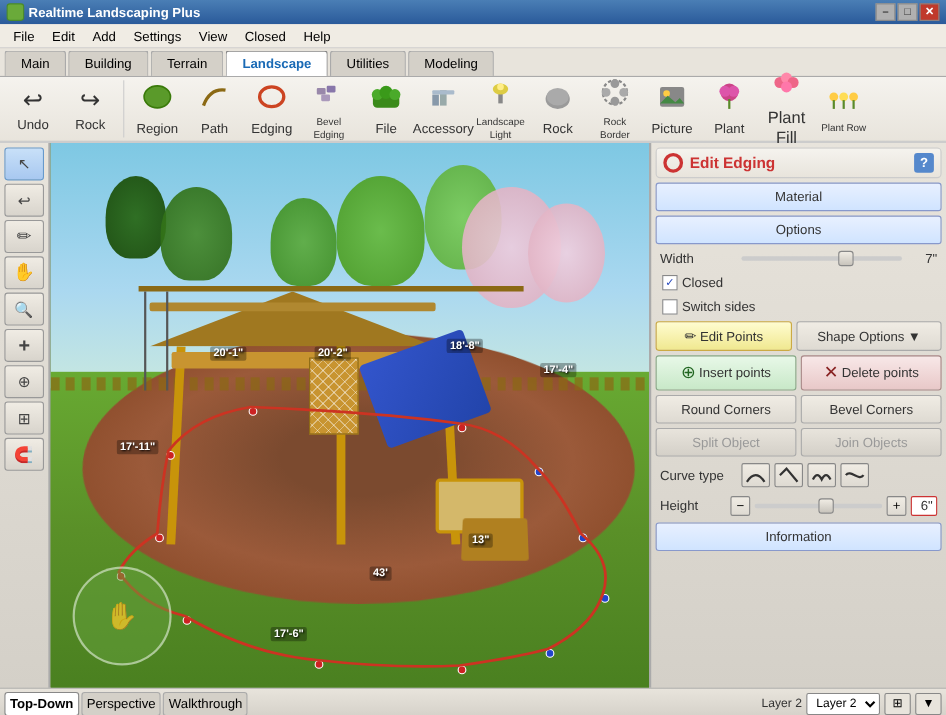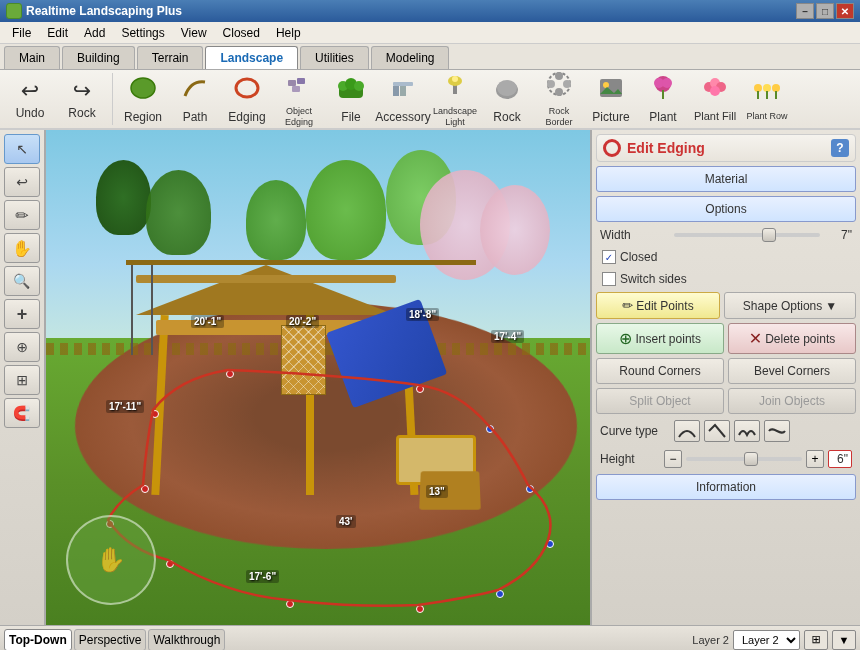--- a/index.html
+++ b/index.html
@@ -522,21 +522,21 @@
       <span>Edging</span>
     </div>
     <div class="toolbar-btn">
       <span class="tb-icon" style="font-size:18px;">
         <svg width="28" height="28" viewBox="0 0 28 28">
             <rect x="3" y="10" width="8" height="6" fill="#9988aa" rx="1"></rect>
             <rect x="12" y="8" width="8" height="6" fill="#8877aa" rx="1"></rect>
             <rect x="7" y="16" width="8" height="6" fill="#aa99bb" rx="1"></rect>
           </svg>
       </span>
-      <span style="font-size:9px;">Object Edging</span>
+      <span style="font-size:9px;">Bevel Edging</span>
     </div>
     <div class="toolbar-btn">
       <span class="tb-icon" style="font-size:18px;">
         <svg width="28" height="28" viewBox="0 0 28 28">
             <rect x="2" y="10" width="24" height="14" fill="#3a8a1a" rx="4"></rect>
             <circle cx="6" cy="12" r="5" fill="#4aaa2a"></circle>
             <circle cx="14" cy="10" r="6" fill="#3a9a1a"></circle>
             <circle cx="22" cy="12" r="5" fill="#4aaa2a"></circle>
           </svg>
       </span>
@@ -606,21 +606,21 @@
     </div>
     <div class="toolbar-btn">
       <span class="tb-icon" style="font-size:18px;">
         <svg width="28" height="28" viewBox="0 0 28 28">
             <circle cx="8" cy="12" r="5" fill="#ee6688"></circle>
             <circle cx="14" cy="8" r="5" fill="#ff88aa"></circle>
             <circle cx="20" cy="12" r="5" fill="#ee6688"></circle>
             <circle cx="14" cy="16" r="5" fill="#ff77aa"></circle>
           </svg>
       </span>
-      <span style="font-size:11px;">Plant Fill</span>
+      <span style="font-size:15px;">Plant Fill</span>
     </div>
     <div class="toolbar-btn">
       <span class="tb-icon" style="font-size:18px;">
         <svg width="28" height="28" viewBox="0 0 28 28">
             <circle cx="5" cy="12" r="4" fill="#ffcc44"></circle>
             <circle cx="14" cy="12" r="4" fill="#ffdd55"></circle>
             <circle cx="23" cy="12" r="4" fill="#ffcc44"></circle>
             <rect x="4" y="15" width="2" height="8" fill="#5a8a2a"></rect>
             <rect x="13" y="15" width="2" height="8" fill="#5a8a2a"></rect>
             <rect x="22" y="15" width="2" height="8" fill="#5a8a2a"></rect>

